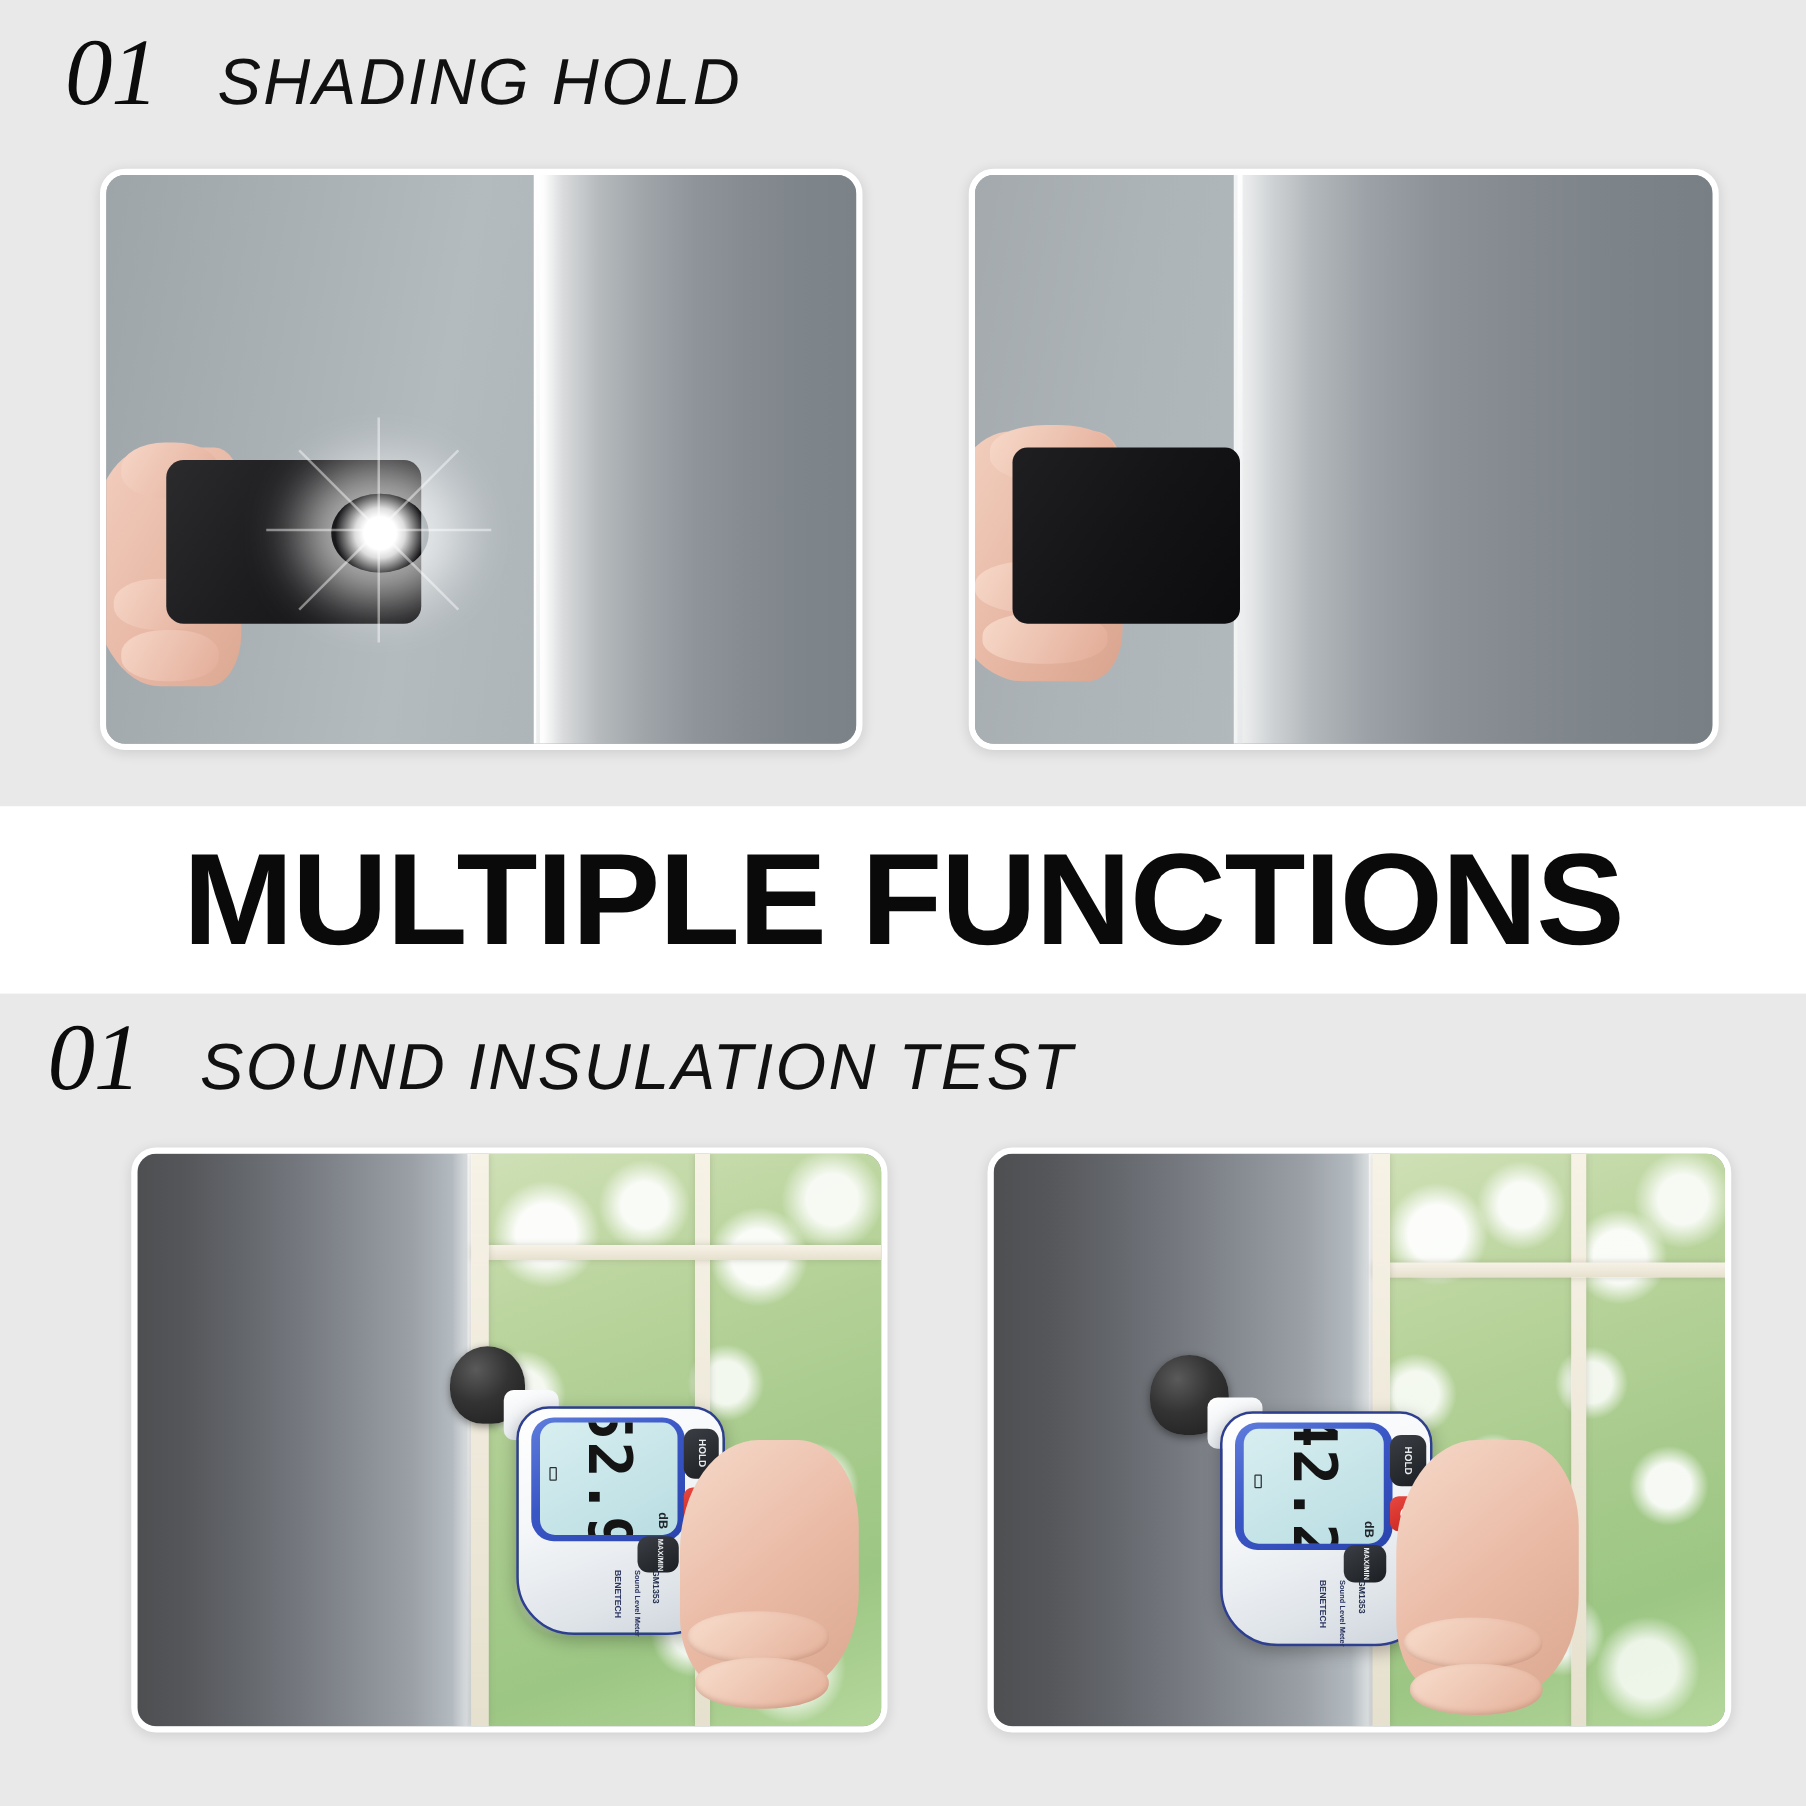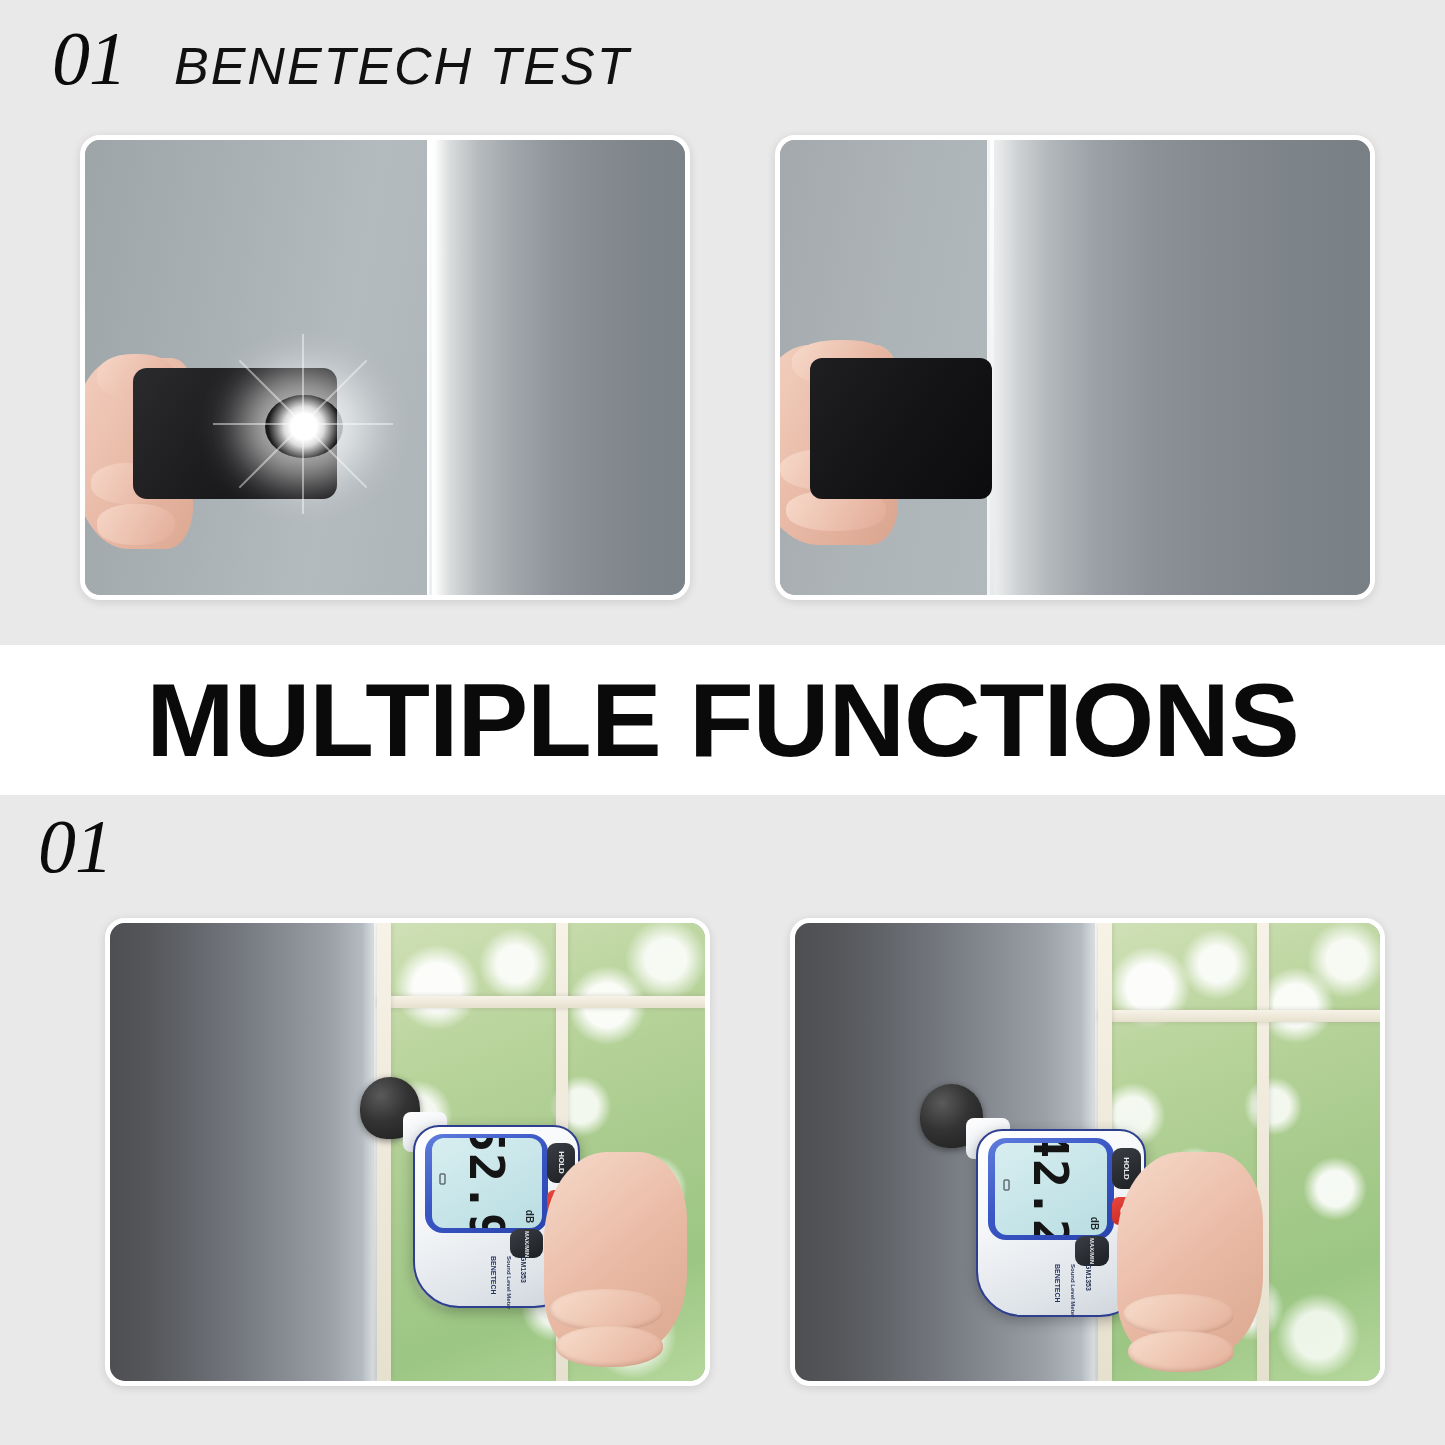--- a/index.html
+++ b/index.html
@@ -295,21 +295,21 @@
 </style>
 </head>
 <body>
 
 <div class="band-gray" id="band-top"></div>
 <div class="band-white" id="band-mid"></div>
 <div class="band-gray" id="band-bottom"></div>
 
 <div class="sec-header" id="sec1-header">
   <div class="sec-num">01</div>
-  <div class="sec-title">BENETECH TEST</div>
+  <div class="sec-title">SHADING HOLD</div>
 </div>
 
 <div class="card" id="card-a" style="left:80px; top:135px; width:610px; height:465px;">
   <div class="photo" id="photo-a">
     <div class="wall"></div>
     <div class="curtain"></div>
     <div class="curtain-seam"></div>
     <div class="hand"></div>
     <div class="finger f1"></div>
     <div class="finger f2"></div>
@@ -337,20 +337,21 @@
     <div class="finger f2"></div>
     <div class="finger f3"></div>
     <div class="phone"></div>
   </div>
 </div>
 
 <div id="banner-title">MULTIPLE FUNCTIONS</div>
 
 <div class="sec-header" id="sec2-header">
   <div class="sec-num">01</div>
+  <div class="sec-title">SOUND INSULATION TEST</div>
 </div>
 
 <div class="card" id="card-c" style="left:105px; top:918px; width:605px; height:468px;">
   <div class="photo">
     <div class="scene-curtain" style="left:0; width:45%;"></div>
     <div class="scene-curtain-seam" style="left:44.3%;"></div>
     <div class="window" style="left:45%; width:55%;"></div>
     <div class="mullion-v" style="left:75%;  top:0;   width:12px; height:100%;"></div>
     <div class="mullion-h" style="left:45%;  top:16%; width:55%;  height:12px;"></div>
     <div class="mullion-v" style="left:44.8%; top:0;  width:14px; height:100%;"></div>

